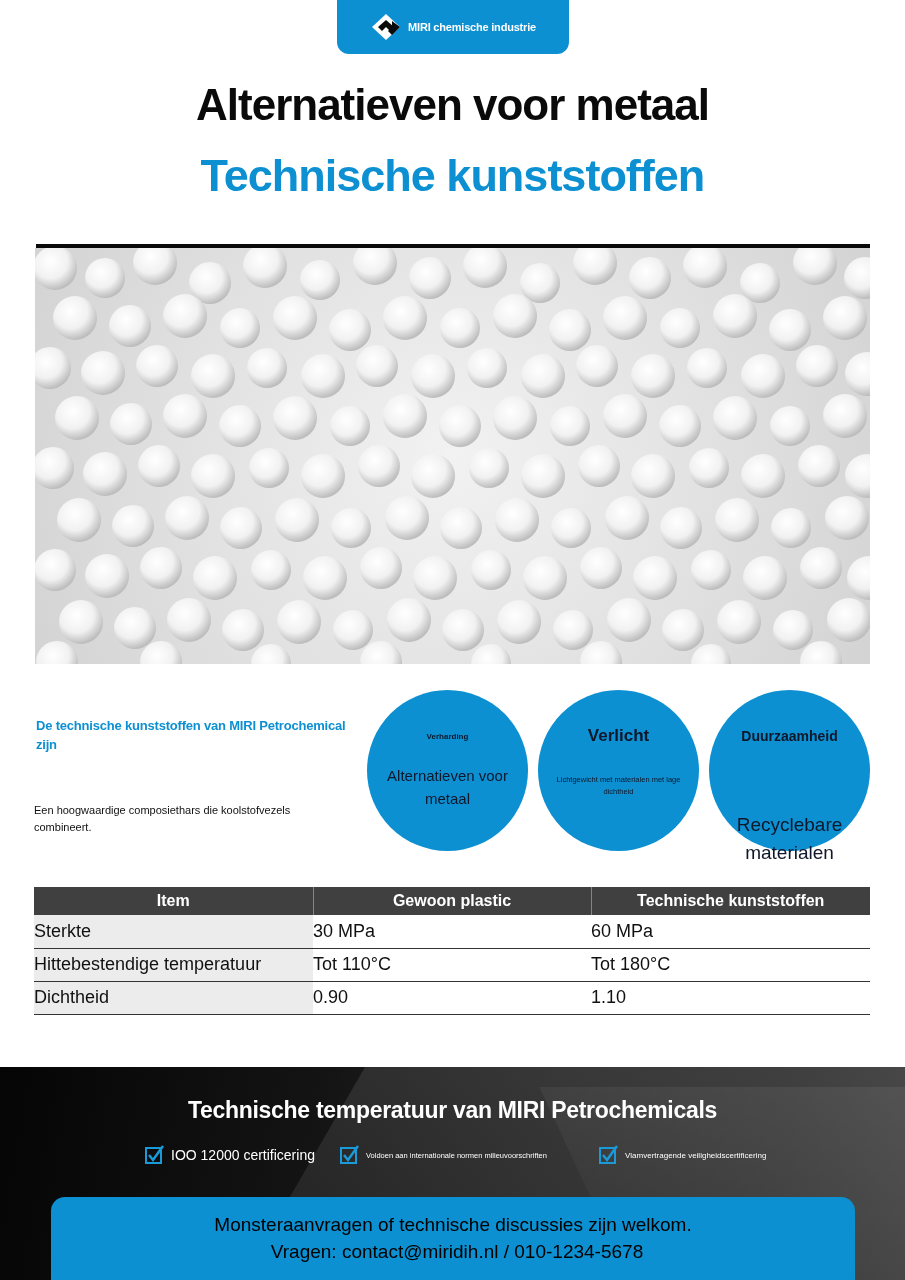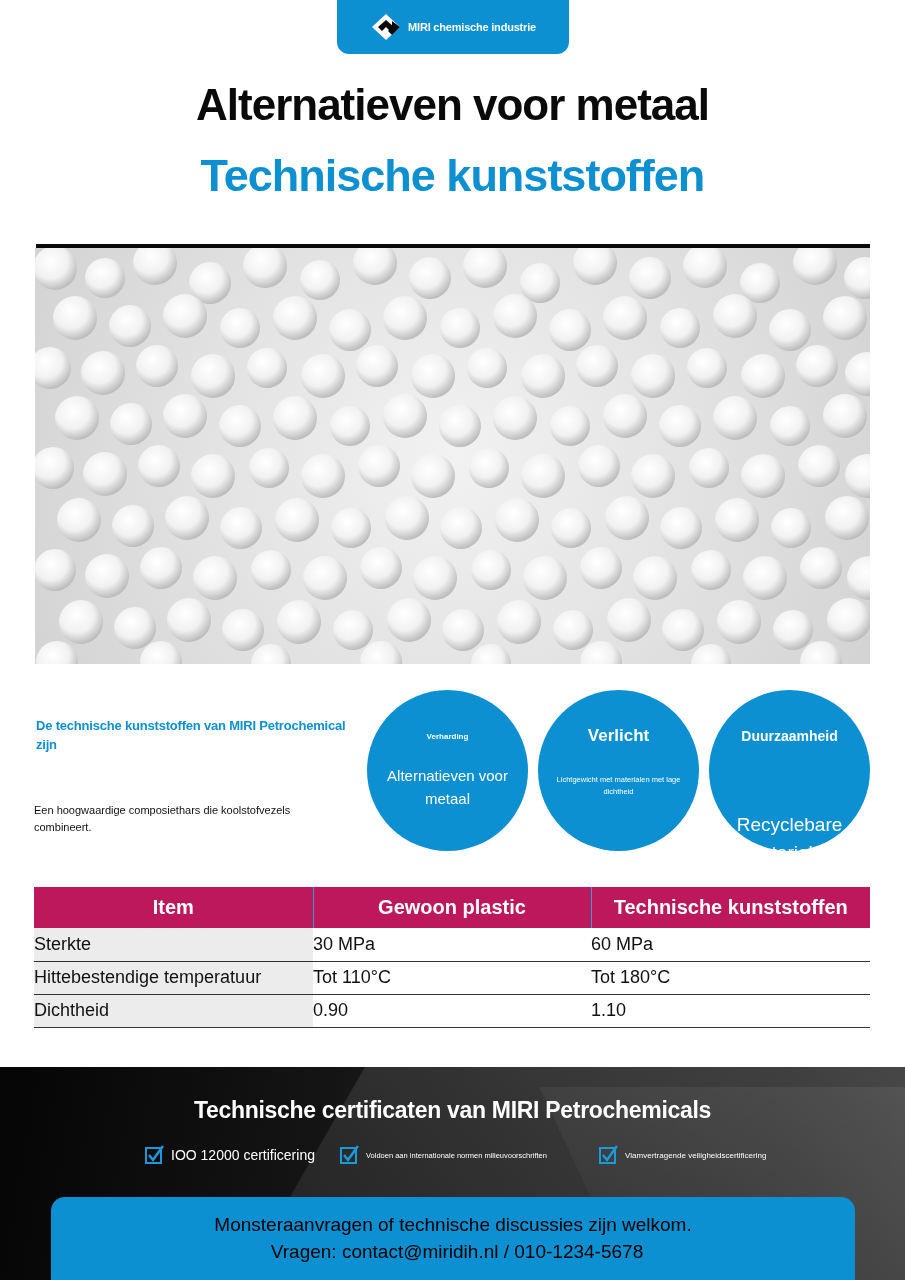--- a/index.html
+++ b/index.html
@@ -35,38 +35,38 @@
     position: absolute; left: 36px; top: 716px; width: 330px;
     font-size: 13px; font-weight: bold; color: #0c90d2; line-height: 19px; letter-spacing: -0.2px;
   }
   .intro-text {
     position: absolute; left: 34px; top: 802px; width: 300px;
     font-size: 11px; color: #111; line-height: 17px;
   }
 
   .circle {
     position: absolute; width: 161px; height: 161px; border-radius: 50%;
-    background: #0c90d2; color: #ffffff; text-align: center;
+    background: #0c90d2; color: #0f172a; text-align: center;
   }
   .c1 { left: 367px; top: 690px; }
   .c2 { left: 538px; top: 690px; }
   .c3 { left: 709px; top: 690px; }
   .circle .c-label-small { position: absolute; left: 0; width: 100%; top: 42px; font-size: 8px; font-weight: bold; }
   .circle .c-main { position: absolute; left: 4px; width: 153px; top: 74px; font-size: 15px; line-height: 23px; }
   .c2 .c-label-big { position: absolute; left: 0; width: 100%; top: 36px; font-size: 17px; font-weight: bold; }
   .c2 .c-sub { position: absolute; left: 8px; width: 145px; top: 84px; font-size: 7.5px; line-height: 12px; }
   .c3 .c-label-mid { position: absolute; left: 0; width: 100%; top: 38px; font-size: 14px; font-weight: bold; }
   .c3 .c-main { top: 78px; font-size: 19px; line-height: 28px; margin-top: 43px; }
 
   .spec-table {
     position: absolute; left: 34px; top: 887px; width: 836px; border-collapse: collapse;
     font-size: 18px;
   }
   .spec-table th {
-    background: #be185d; color: #fff; font-weight: bold; height: 41px; font-size: 20px;
+    background: #404040; color: #fff; font-weight: bold; height: 28px; font-size: 16px;
     border-right: 1px solid #2aa0dc;
   }
   .spec-table th:last-child { border-right: none; }
   .spec-table td { height: 33px; border-bottom: 1.5px solid #333; color: #111; }
   .spec-table td.rowhead { background: #ececec; }
   .spec-table col.c-item { width: 279px; }
   .spec-table col.c-a { width: 278px; }
   .spec-table col.c-b { width: 279px; }
 
   .footer {
@@ -311,21 +311,21 @@
       <td>0.90</td>
       <td>1.10</td>
     </tr>
   </tbody>
 </table>
 
 <div class="footer">
   <div class="bldg"></div>
   <div class="bldg2"></div>
 
-  <div class="cert-title">Technische certificaten van MIRI Petrochemicals</div>
+  <div class="cert-title">Technische temperatuur van MIRI Petrochemicals</div>
 
   <div class="cert-item ci1">
     <svg class="chk" viewBox="0 0 20 20">
       <rect x="1" y="3" width="15" height="15" fill="none" stroke="#1a9ad8" stroke-width="2"></rect>
       <polyline points="4,10 8,15 18,1" fill="none" stroke="#1a9ad8" stroke-width="2.5"></polyline>
     </svg>
     <span>IOO 12000 certificering</span>
   </div>
   <div class="cert-item ci2">
     <svg class="chk" viewBox="0 0 20 20">

